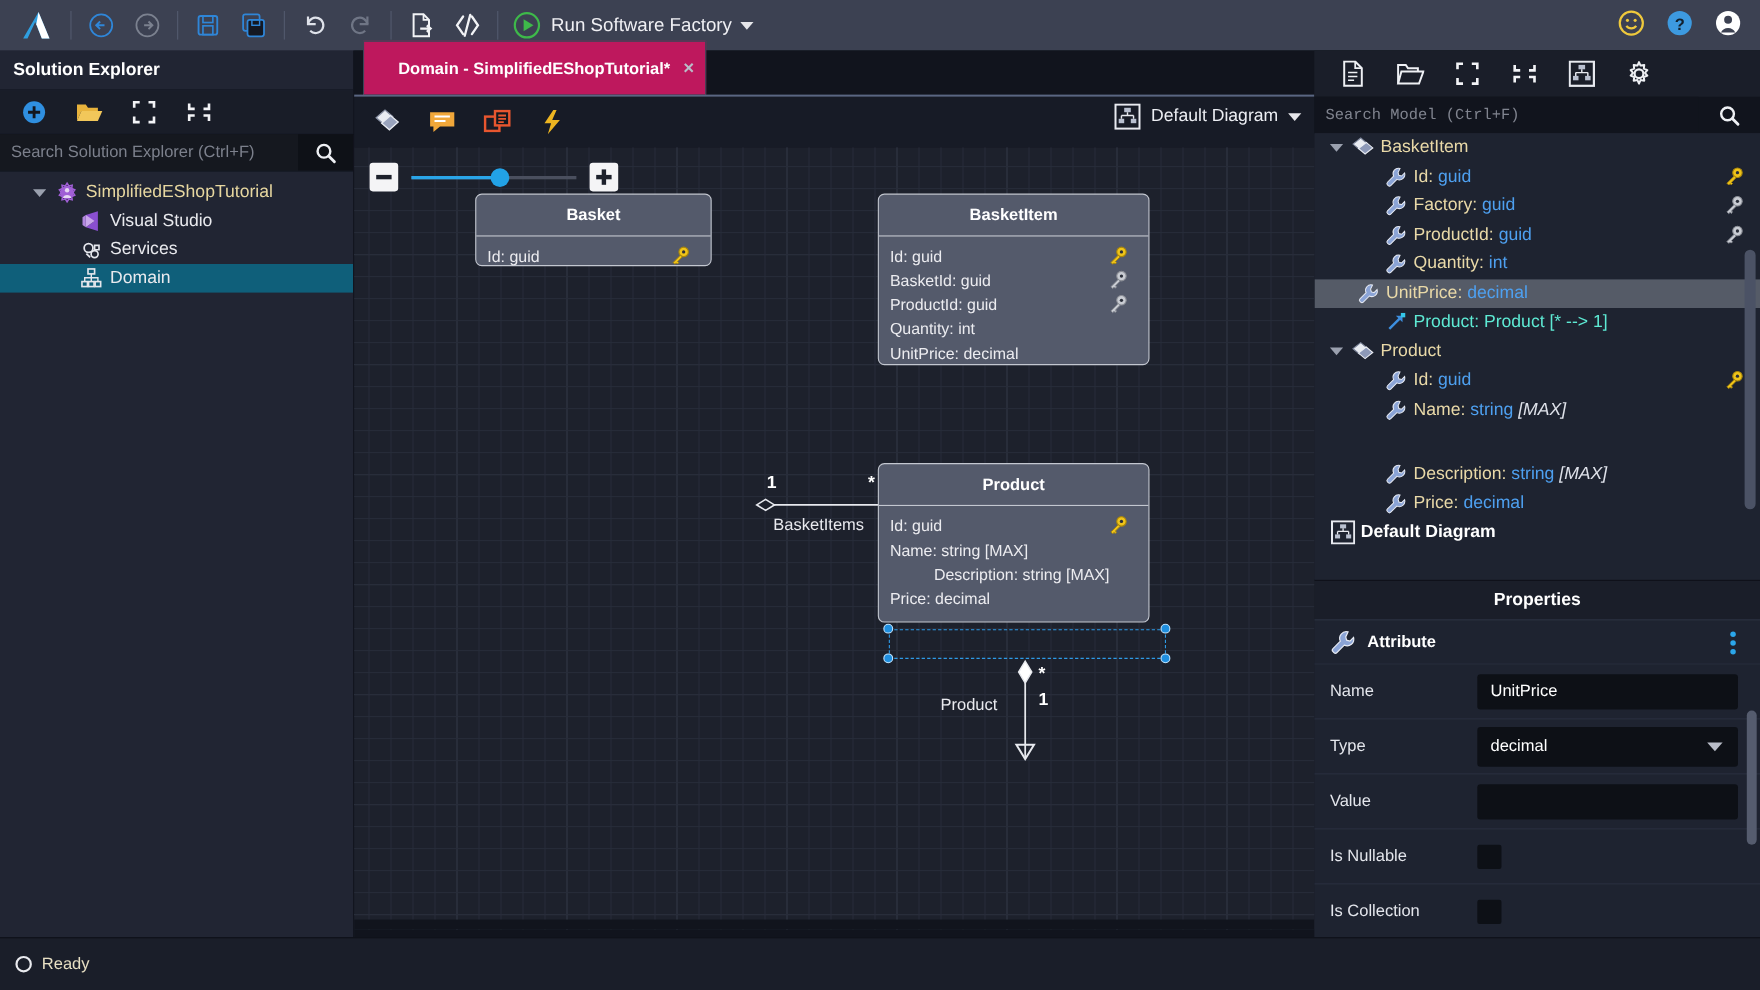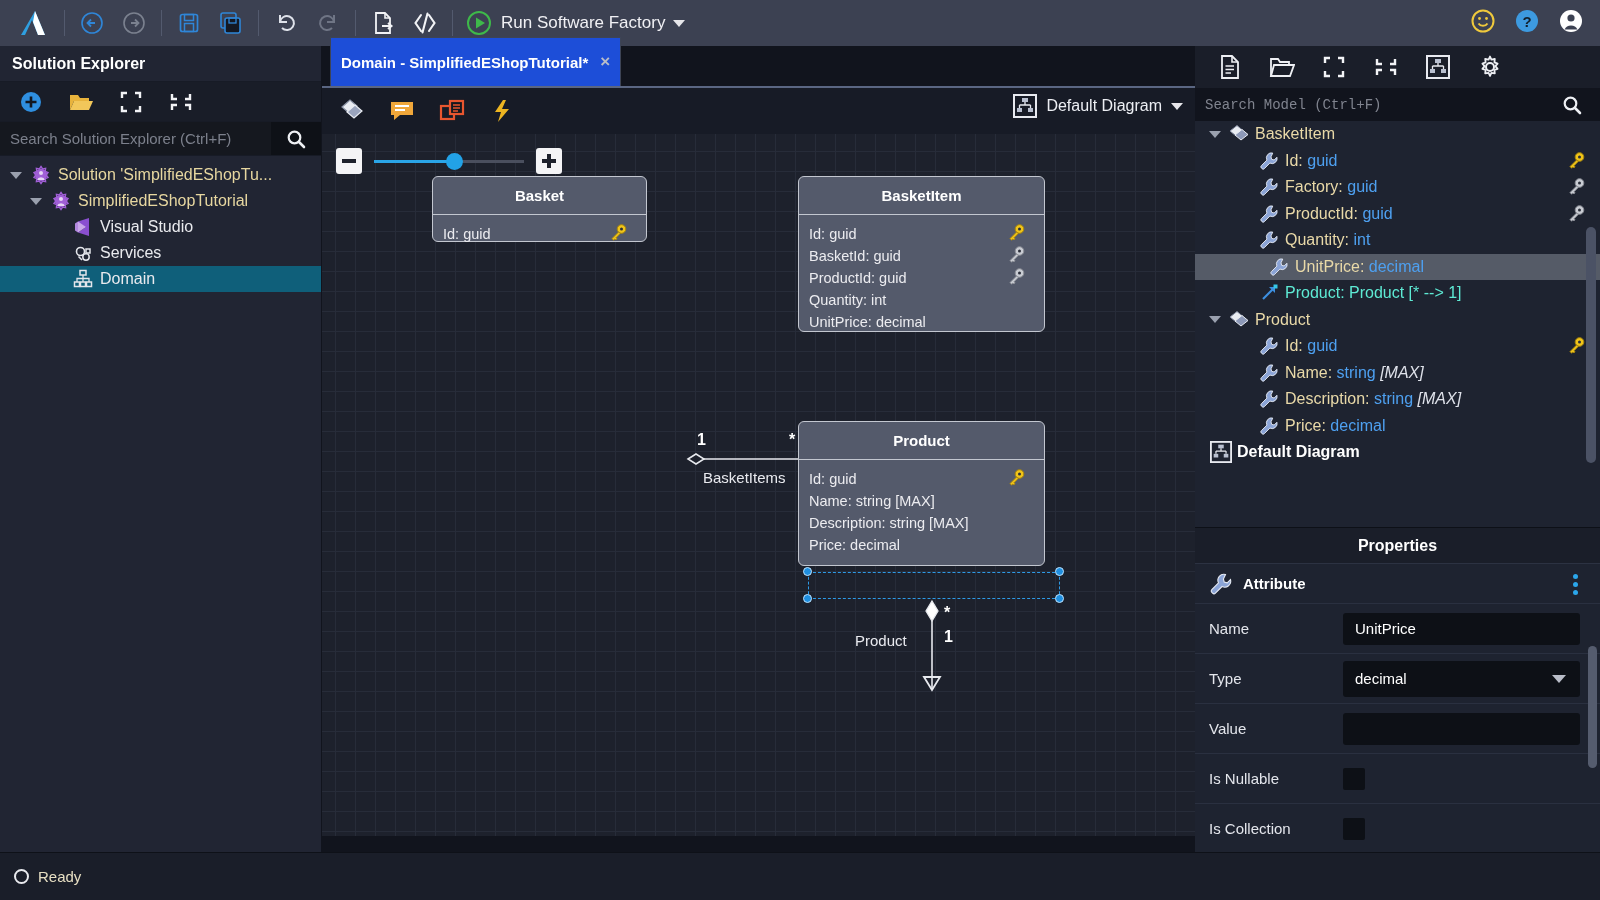--- a/index.html
+++ b/index.html
@@ -58,22 +58,22 @@
   .tnode .tw { width: 0; height: 0; border-left: 6px solid transparent; border-right: 6px solid transparent; border-top: 7px solid #9aa0ae; margin-right: 8px; }
   .tnode .ticon { width: 22px; display:flex; align-items:center; justify-content:center; margin-right: 6px; }
   .tnode.sel { background: #0f5f7a; }
   .t-yellow { color: #e7d7a0; }
   .t-white { color: #e9eaee; }
 
   
   .editor { position: absolute; left: 322px; top: 46px; width: 1278px; height: 806px; background:#11141d; }
   .tabbar { height: 40px; background: #11141d; display: flex; align-items: flex-end; position: relative; }
   .tab {
-    height: 49px; margin-left: 8px; padding: 0 10px 0 10px;
-    background: #1d4ed8; border: 1px solid #3d4456; border-bottom: none;
+    height: 49px; margin-left: 8px; padding: 0 10px 0 31px;
+    background: #be185d; border: 1px solid #3d4456; border-bottom: none;
     display: flex; align-items: center; gap: 12px; cursor: pointer;
     font-size: 15px; font-weight: bold; color: #ffffff;
   }
   .tab .tabclose { color: #b9bdc8; font-size: 17px; cursor: pointer; }
   .tab-overflow { position:absolute; right: 6px; top: 4px; width: 30px; height: 30px; display:flex; align-items:center; justify-content:center; cursor:pointer;}
 
   .edbody { position: absolute; left: 0; top: 40px; width: 1278px; height: 766px; display:flex; }
   .canvaswrap { position: relative; width: 873px; height: 766px; border-top: 2px solid #5a6682; }
   .diagram-toolbar {
     height: 46px; background: #171b26; display: flex; align-items: center; gap: 6px; padding-left: 8px;
@@ -302,32 +302,20 @@
     <div class="searchrow">
       <input type="text" placeholder="Search Solution Explorer (Ctrl+F)" style="">
       <div class="search-go">
         <svg width="20" height="20" viewBox="0 0 20 20">
             <circle cx="8.5" cy="8.5" r="5.8" fill="none" stroke="#eef0f4" stroke-width="2.2"></circle>
             <path d="M13 13 L18 18" stroke="#eef0f4" stroke-width="2.6" stroke-linecap="round"></path>
           </svg>
       </div>
     </div>
     <div class="tree" id="sln-tree">
-        <div class="tnode" style="padding-left: 10px;">
-          <span class="tw"></span>
-          <span class="ticon">
-            <svg width="20" height="20" viewBox="0 0 20 20">
-              <circle cx="10" cy="10" r="6.2" fill="#a05fd6"></circle>
-              <circle cx="10" cy="8" r="2" fill="#e6d6f4"></circle>
-              <path d="M5.8 15 A4.6 4.6 0 0 1 14.2 15 Z" fill="#e6d6f4"></path>
-              <path d="M10 1.5 L11.6 4 L14.6 3.4 L14.2 6.4 L17 7.6 L15.2 10 L17 12.4 L14.2 13.6 L14.6 16.6 L11.6 16 L10 18.5 L8.4 16 L5.4 16.6 L5.8 13.6 L3 12.4 L4.8 10 L3 7.6 L5.8 6.4 L5.4 3.4 L8.4 4 Z" fill="none" stroke="#a05fd6" stroke-width="1.4"></path>
-            </svg>
-          </span>
-          <span class="t-yellow">Solution 'SimplifiedEShopTu...</span>
-        </div>
         <div class="tnode" style="padding-left: 30px;">
           <span class="tw"></span>
           <span class="ticon">
             <svg width="20" height="20" viewBox="0 0 20 20">
               <circle cx="10" cy="10" r="6.2" fill="#a05fd6"></circle>
               <circle cx="10" cy="8" r="2" fill="#e6d6f4"></circle>
               <path d="M5.8 15 A4.6 4.6 0 0 1 14.2 15 Z" fill="#e6d6f4"></path>
               <path d="M10 1.5 L11.6 4 L14.6 3.4 L14.2 6.4 L17 7.6 L15.2 10 L17 12.4 L14.2 13.6 L14.6 16.6 L11.6 16 L10 18.5 L8.4 16 L5.4 16.6 L5.8 13.6 L3 12.4 L4.8 10 L3 7.6 L5.8 6.4 L5.4 3.4 L8.4 4 Z" fill="none" stroke="#a05fd6" stroke-width="1.4"></path>
             </svg>
           </span>
@@ -489,21 +477,21 @@
               </div>
               <div class="entity" style="left: 476px; top: 287px; width: 247px; height: 145px;">
                 <div class="ehead">Product</div>
                 <div class="ebody">
                   <div class="attr" style="position: relative;"><span>Id: guid</span><span class="keyicon"><svg width="20" height="20" viewBox="0 0 20 20">
                         <circle cx="13.5" cy="6" r="4.3" fill="#f0c419" stroke="#a8860c" stroke-width="1"></circle>
                         <circle cx="13.5" cy="6" r="1.5" fill="#2b2f3a"></circle>
                         <path d="M10.6 9 L4 15.6 L5.6 17.2 L6.8 16 L7.8 17 L9 15.8 L8 14.8 L12.2 10.6 Z" fill="#f0c419" stroke="#a8860c" stroke-width="0.9"></path>
                       </svg></span></div>
                   <div class="attr" style="position: relative;"><span>Name: string [MAX]</span></div>
-                  <div class="attr" style="position: relative;"><span>Description: string [MAX]</span></div>
+                  <div class="attr" style="position: relative; margin-left: 40px;"><span>Description: string [MAX]</span></div>
                   <div class="attr" style="position: relative;"><span>Price: decimal</span></div>
                 </div>
               </div>
               <div class="selbox" style="left: 486px; top: 438px; width: 252px; height: 27px;"></div>
               <div class="handle" style="left: 481px; top: 433px;"></div>
               <div class="handle" style="left: 733px; top: 433px;"></div>
               <div class="handle" style="left: 481px; top: 460px;"></div>
               <div class="handle" style="left: 733px; top: 460px;"></div>
             </div>
 
@@ -609,21 +597,21 @@
             </span><span class="m-name">ProductId:</span>&nbsp;<span class="m-type">guid</span><span class="mkey"><svg width="20" height="20" viewBox="0 0 20 20">
                 <circle cx="13.5" cy="6" r="4.3" fill="#c9ccd3" stroke="#8a8d95" stroke-width="1"></circle>
                 <circle cx="13.5" cy="6" r="1.5" fill="#2b2f3a"></circle>
                 <path d="M10.6 9 L4 15.6 L5.6 17.2 L6.8 16 L7.8 17 L9 15.8 L8 14.8 L12.2 10.6 Z" fill="#c9ccd3" stroke="#8a8d95" stroke-width="0.9"></path>
               </svg></span></div>
           <div class="mrow" style="padding-left: 50px;"><span style="width:12px;display:inline-block"></span><span class="micon">
               <svg width="20" height="20" viewBox="0 0 24 24">
                 <path d="M16.5 2.5 a6 6 0 0 0 -7 8.4 L2.8 17.6 a2 2 0 0 0 0 2.8 l0.8 0.8 a2 2 0 0 0 2.8 0 l6.7 -6.7 a6 6 0 0 0 8.4 -7 l-3.3 3.3 -3 -0.8 -0.8 -3 Z" fill="#8ba4d6" stroke="#e6eaf3" stroke-width="1.1"></path>
               </svg>
             </span><span class="m-name">Quantity:</span>&nbsp;<span class="m-type">int</span></div>
-          <div class="mrow sel" style="padding-left: 60px;"><span style="width:12px;display:inline-block"></span><span class="micon">
+          <div class="mrow sel" style="padding-left: 25px;"><span style="width:12px;display:inline-block"></span><span class="micon">
               <svg width="20" height="20" viewBox="0 0 24 24">
                 <path d="M16.5 2.5 a6 6 0 0 0 -7 8.4 L2.8 17.6 a2 2 0 0 0 0 2.8 l0.8 0.8 a2 2 0 0 0 2.8 0 l6.7 -6.7 a6 6 0 0 0 8.4 -7 l-3.3 3.3 -3 -0.8 -0.8 -3 Z" fill="#8ba4d6" stroke="#e6eaf3" stroke-width="1.1"></path>
               </svg>
             </span><span class="m-name">UnitPrice:</span>&nbsp;<span class="m-type">decimal</span></div>
           <div class="mrow" style="padding-left: 50px;">
             <span style="width:12px;display:inline-block"></span>
             <span class="micon">
               <svg width="20" height="20" viewBox="0 0 20 20">
                 <path d="M4 16 L15 5" stroke="#3d8fe0" stroke-width="2.2"></path>
                 <polygon points="16,4 16,10 10,4" fill="#3d8fe0"></polygon>
@@ -649,21 +637,21 @@
             </span><span class="m-name">Id:</span>&nbsp;<span class="m-type">guid</span><span class="mkey"><svg width="20" height="20" viewBox="0 0 20 20">
                 <circle cx="13.5" cy="6" r="4.3" fill="#f0c419" stroke="#a8860c" stroke-width="1"></circle>
                 <circle cx="13.5" cy="6" r="1.5" fill="#2b2f3a"></circle>
                 <path d="M10.6 9 L4 15.6 L5.6 17.2 L6.8 16 L7.8 17 L9 15.8 L8 14.8 L12.2 10.6 Z" fill="#f0c419" stroke="#a8860c" stroke-width="0.9"></path>
               </svg></span></div>
           <div class="mrow" style="padding-left: 50px;"><span style="width:12px;display:inline-block"></span><span class="micon">
               <svg width="20" height="20" viewBox="0 0 24 24">
                 <path d="M16.5 2.5 a6 6 0 0 0 -7 8.4 L2.8 17.6 a2 2 0 0 0 0 2.8 l0.8 0.8 a2 2 0 0 0 2.8 0 l6.7 -6.7 a6 6 0 0 0 8.4 -7 l-3.3 3.3 -3 -0.8 -0.8 -3 Z" fill="#8ba4d6" stroke="#e6eaf3" stroke-width="1.1"></path>
               </svg>
             </span><span class="m-name">Name:</span>&nbsp;<span class="m-type">string</span>&nbsp;<span class="m-max">[MAX]</span></div>
-          <div class="mrow" style="padding-left: 50px;"><span style="width:12px;display:inline-block"></span><span class="micon">
+          <div class="mrow" style="padding-left: 50px; margin-top: 32px;"><span style="width:12px;display:inline-block"></span><span class="micon">
               <svg width="20" height="20" viewBox="0 0 24 24">
                 <path d="M16.5 2.5 a6 6 0 0 0 -7 8.4 L2.8 17.6 a2 2 0 0 0 0 2.8 l0.8 0.8 a2 2 0 0 0 2.8 0 l6.7 -6.7 a6 6 0 0 0 8.4 -7 l-3.3 3.3 -3 -0.8 -0.8 -3 Z" fill="#8ba4d6" stroke="#e6eaf3" stroke-width="1.1"></path>
               </svg>
             </span><span class="m-name">Description:</span>&nbsp;<span class="m-type">string</span>&nbsp;<span class="m-max">[MAX]</span></div>
           <div class="mrow" style="padding-left: 50px;"><span style="width:12px;display:inline-block"></span><span class="micon">
               <svg width="20" height="20" viewBox="0 0 24 24">
                 <path d="M16.5 2.5 a6 6 0 0 0 -7 8.4 L2.8 17.6 a2 2 0 0 0 0 2.8 l0.8 0.8 a2 2 0 0 0 2.8 0 l6.7 -6.7 a6 6 0 0 0 8.4 -7 l-3.3 3.3 -3 -0.8 -0.8 -3 Z" fill="#8ba4d6" stroke="#e6eaf3" stroke-width="1.1"></path>
               </svg>
             </span><span class="m-name">Price:</span>&nbsp;<span class="m-type">decimal</span></div>
           <div class="mrow" style="padding-left: 14px;">

